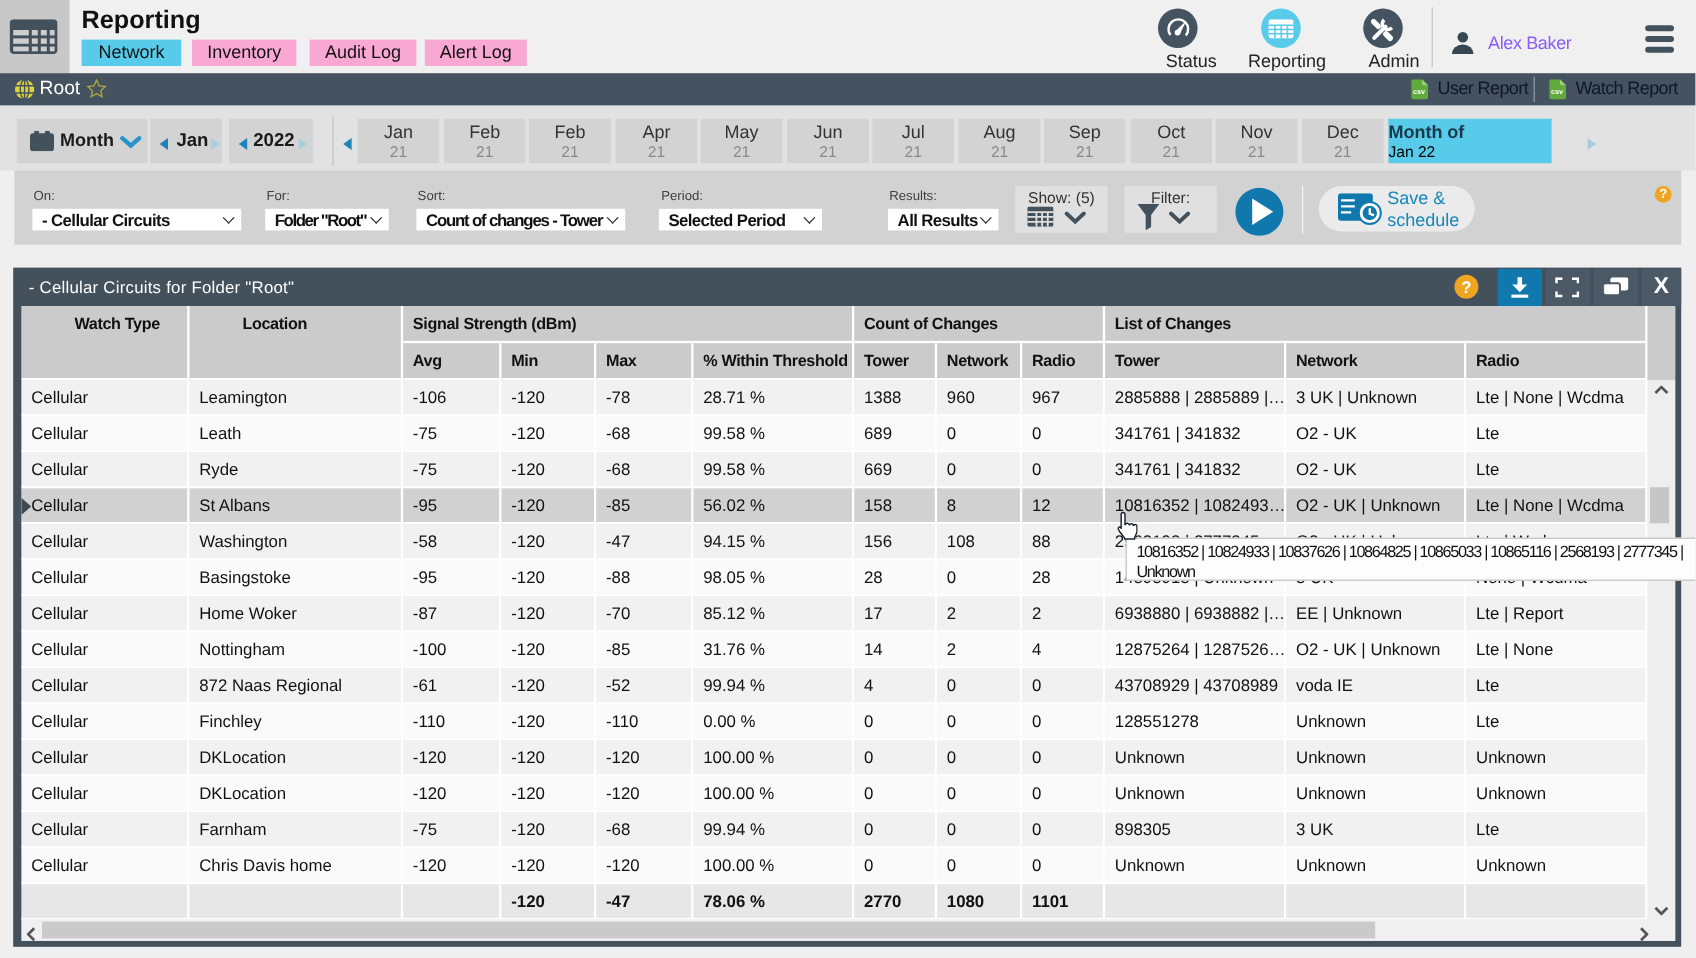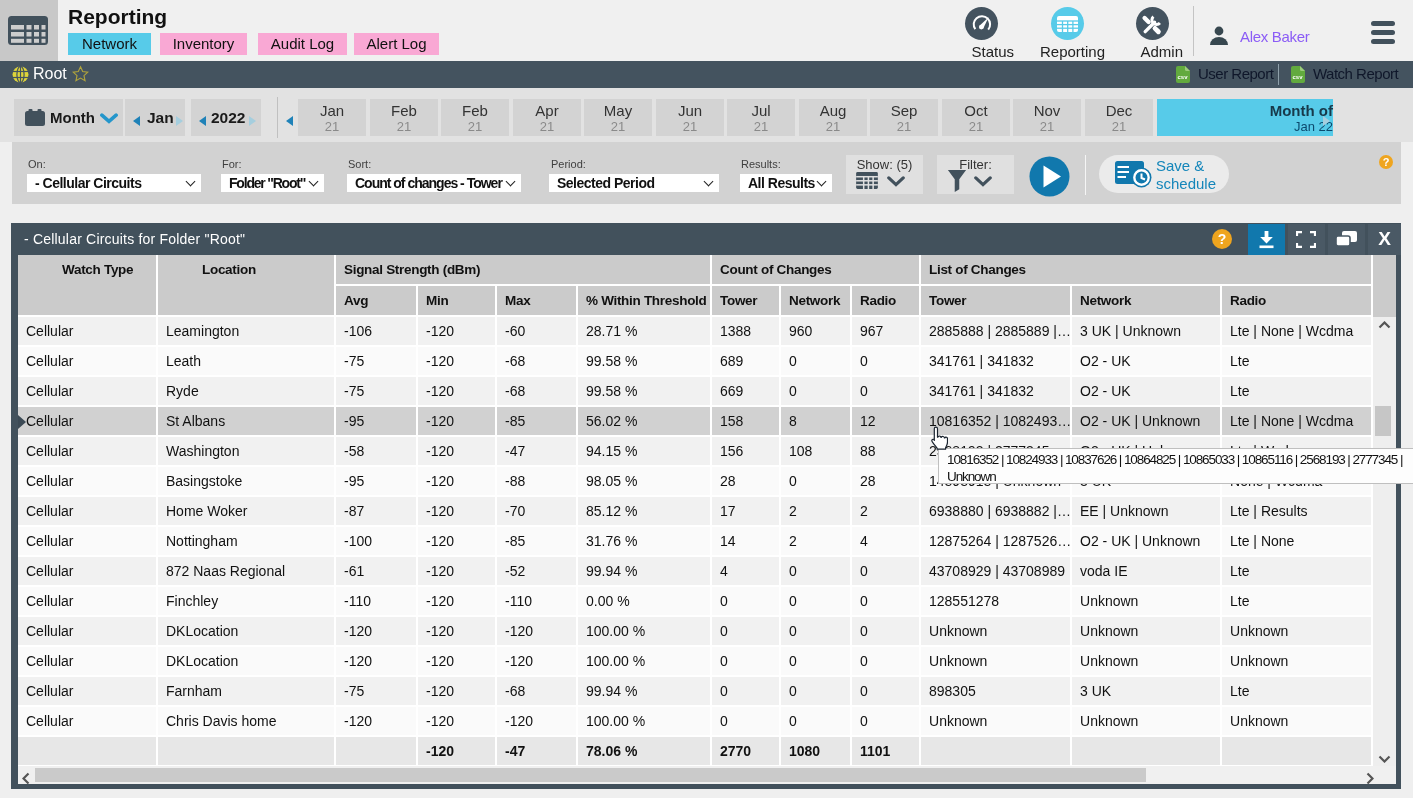--- a/index.html
+++ b/index.html
@@ -25,23 +25,23 @@
 .csvlbl { top:65px; font-size:15px; letter-spacing:-0.5px; color:#0f172a; }
 
 
 #timeline { left:0; top:88px; width:1413px; height:54px; background:#e2e2e2; }
 .tlbtn { top:99px; height:37px; background:#d3d3d3; }
 #monthlbl { left:50px; top:109px; font-size:15px; font-weight:bold; color:#1a1a1a; }
 #tldiv { left:277px; top:97px; width:1px; height:41px; background:#c0c0c0; }
 .mcell { top:99px; width:68px; height:37px; background:#d3d3d3; text-align:center; }
 .mcell .l1 { font-size:15px; color:#333; margin-top:3px; }
 .mcell .l2 { font-size:13px; color:#8a8a8a; }
-#selmonth { left:1157px; top:99px; width:176px; height:37px; background:#57cbe9; text-align:right; }
+#selmonth { left:1157px; top:99px; width:136px; height:37px; background:#57cbe9; text-align:left; }
 #selmonth .l1 { font-size:15px; color:#17394a; margin-top:3px; font-weight:bold; }
-#selmonth .l2 { font-size:13px; color:#0c4a6e;margin-left:40px; }
+#selmonth .l2 { font-size:13px; color:#000000; }
 .tri { width:0; height:0; display:inline-block; }
 .tril { border-top:5px solid transparent; border-bottom:5px solid transparent; border-right:7px solid #1f82b8; }
 .trir { border-top:5px solid transparent; border-bottom:5px solid transparent; border-left:7px solid #a5cede; }
 
 
 #filterbar { left:12px; top:142px; width:1389px; height:62px; background:#d2d2d2; }
 .flbl { top:158px; font-size:11px; color:#3f3f3f; }
 .fsel { top:174px; height:18px; background:#fff; font-size:14px; font-weight:bold; color:#111; line-height:18px; padding-left:8px; white-space:nowrap; letter-spacing:-0.5px; }
 .fsel .chev { position:absolute; right:7px; top:4px; }
 .chevd { width:7px; height:7px; border-right:1.8px solid #222; border-bottom:1.8px solid #222; transform:rotate(45deg); }
@@ -253,21 +253,21 @@
 <div class="abs" style="left:1323px;top:112px;"><span class="tri trir"></span></div>
 
 <div class="abs" id="filterbar"></div>
 <div class="abs flbl" style="left:28px;">On:</div>
 <div class="abs fsel" style="left:27px;width:174px;">- Cellular Circuits<span class="chev chevd"></span></div>
 <div class="abs flbl" style="left:222px;">For:</div>
 <div class="abs fsel" style="left:221px;width:103px;letter-spacing:-1.2px;">Folder "Root"<span class="chev chevd"></span></div>
 <div class="abs flbl" style="left:348px;">Sort:</div>
 <div class="abs fsel" style="left:347px;width:174px;letter-spacing:-1px;">Count of changes - Tower<span class="chev chevd"></span></div>
 <div class="abs flbl" style="left:551px;">Period:</div>
-<div class="abs fsel" style="left:549px;width:170px;">Selected Period<span class="chev chevd"></span></div>
+<div class="abs fsel" style="left:549px;width:136px;">Selected Period<span class="chev chevd"></span></div>
 <div class="abs flbl" style="left:741px;">Results:</div>
 <div class="abs fsel" style="left:740px;width:92px;">All Results<span class="chev chevd"></span></div>
 <div class="abs panel2" style="left:846px;width:77px;">
     <div class="p2lbl">Show: (5)</div>
   </div>
 <svg class="abs" style="left:856px;top:172px;" width="22" height="17" viewBox="0 0 23 18">
     <rect x="0" y="0" width="23" height="18" rx="1.5" fill="#42515c"></rect>
     <g stroke="#e0e0e0" stroke-width="1.6">
       <line x1="0" y1="5" x2="23" y2="5"></line>
       <line x1="0" y1="9.3" x2="23" y2="9.3"></line>
@@ -373,21 +373,21 @@
           <th>Network</th>
           <th>Radio</th>
         </tr>
 </tbody>
       <tbody id="tbody">
         <tr class="odd">
           <td>Cellular</td>
           <td>Leamington</td>
           <td>-106</td>
           <td>-120</td>
-          <td>-60</td>
+          <td>-78</td>
           <td>28.71 %</td>
           <td>1388</td>
           <td>960</td>
           <td>967</td>
           <td>2885888 | 2885889 |…</td>
           <td>3 UK | Unknown</td>
           <td>Lte | None | Wcdma</td>
         </tr>
         <tr class="even">
           <td>Cellular</td>
@@ -464,21 +464,21 @@
           <td>Home Woker</td>
           <td>-87</td>
           <td>-120</td>
           <td>-70</td>
           <td>85.12 %</td>
           <td>17</td>
           <td>2</td>
           <td>2</td>
           <td>6938880 | 6938882 |…</td>
           <td>EE | Unknown</td>
-          <td>Lte | Results</td>
+          <td>Lte | Report</td>
         </tr>
         <tr class="even">
           <td>Cellular</td>
           <td>Nottingham</td>
           <td>-100</td>
           <td>-120</td>
           <td>-85</td>
           <td>31.76 %</td>
           <td>14</td>
           <td>2</td>

